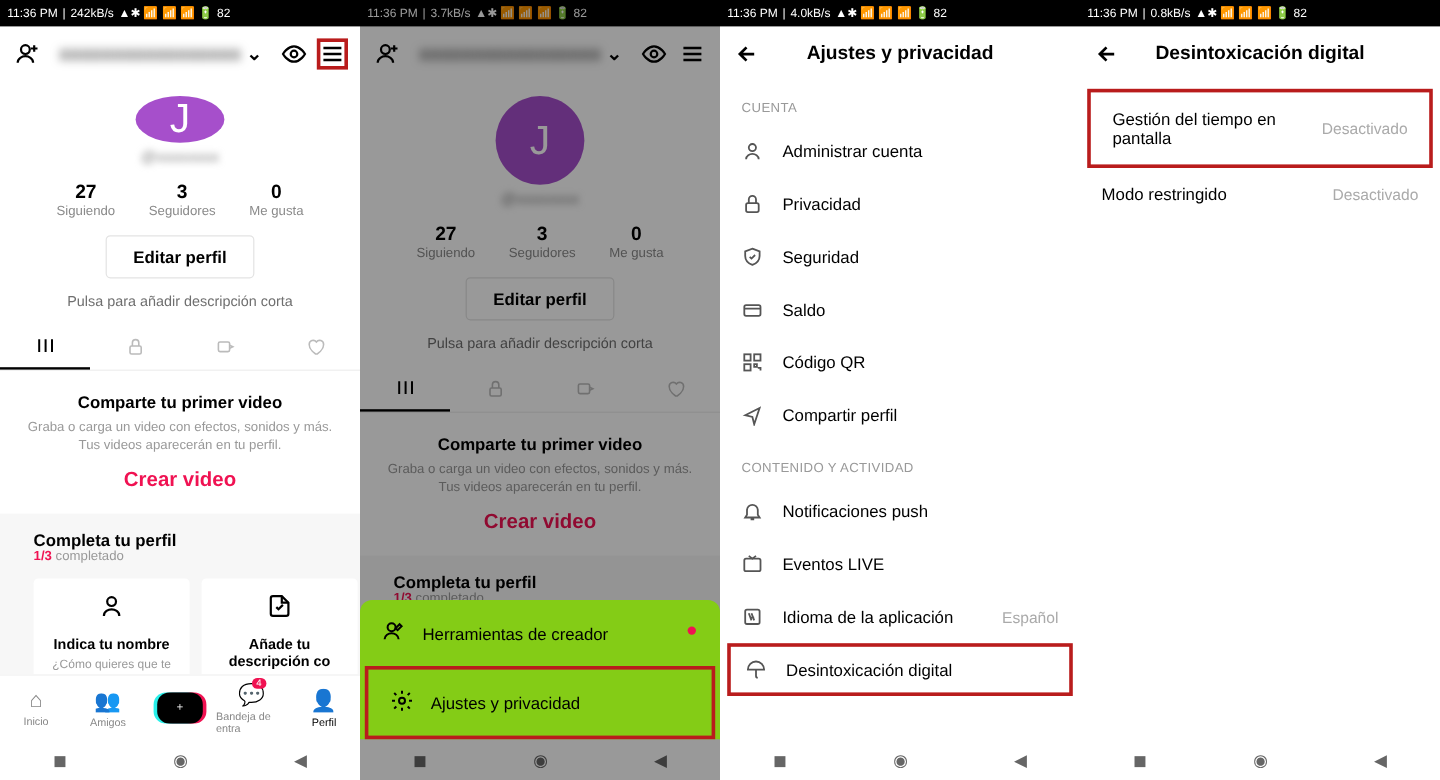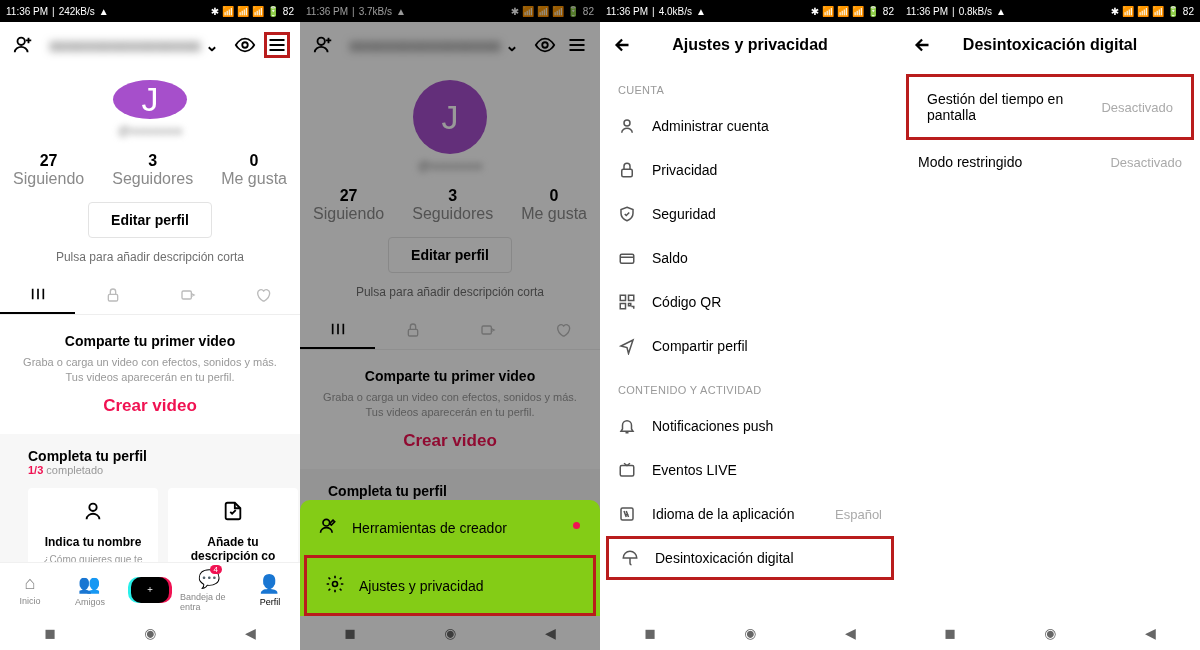--- a/index.html
+++ b/index.html
@@ -1,31 +1,31 @@
 <!DOCTYPE html>
 <html><head>
 <meta charset="utf-8">
 <style>
 * { margin: 0; padding: 0; box-sizing: border-box; font-family: -apple-system, BlinkMacSystemFont, "Segoe UI", sans-serif; }
 body { display: flex; background: #fff; width: 1200px; height: 650px; }
 .panel { width: 300px; height: 650px; background: #fff; position: relative; display: flex; flex-direction: column; overflow: hidden; }
 .panel.dim { background: #fff; }
 .panel.dim .dimmer { position: absolute; inset: 0; background: rgba(0,0,0,0.4); z-index: 5; }
-.statusbar { height: 22px; background: #000; color: #fff; font-size: 10px; display: flex; align-items: center; padding: 0 6px; justify-content: space-between; }
+.statusbar { height: 22px; background: #000; color: #fff; font-size: 10px; display: flex; align-items: center; padding: 0 6px; }
 .statusbar .left, .statusbar .right { display: flex; align-items: center; gap: 4px; }
 .header { height: 46px; display: flex; align-items: center; justify-content: space-between; padding: 0 10px; }
 .header .hcenter { flex: 1; text-align: center; font-weight: 600; font-size: 16px; }
 .header .hicon { width: 26px; height: 26px; display: flex; align-items: center; justify-content: center; }
 .redbox { border: 3px solid #b91c1c; }
 .avatar { width: 74px; height: 74px; border-radius: 50%; background: #a64fcb; color: #fff; display: flex; align-items: center; justify-content: center; font-size: 34px; font-weight: 500; margin: 12px auto 4px; }
 .handle { text-align: center; font-size: 13px; color: #888; filter: blur(3px); }
 .stats { display: flex; justify-content: center; gap: 28px; margin: 14px 0; }
 .stat { text-align: center; }
 .stat .n { font-weight: 700; font-size: 16px; }
-.stat .l { font-size: 16px; color: #8a8a8a; }
+.stat .l { font-size: 11px; color: #8a8a8a; }
 .editbtn { border: 1px solid #e3e3e3; padding: 9px 22px; font-size: 14px; font-weight: 600; background: #fff; margin: 0 auto; display: block; border-radius: 4px; }
 .desc { text-align: center; font-size: 12px; color: #6f6f6f; margin: 12px 0; }
 .tabs { display: flex; border-bottom: 1px solid #eee; }
 .tab { flex: 1; padding: 10px 0; display: flex; justify-content: center; align-items: center; font-size: 16px; color: #888; }
 .tab.active { border-bottom: 2px solid #000; color: #000; }
 .empty { padding: 18px 14px; text-align: center; }
 .empty .t { font-size: 14px; font-weight: 600; margin-bottom: 6px; }
 .empty .s { font-size: 11px; color: #999; line-height: 1.4; }
 .empty .a { color: #f01252; font-weight: 600; font-size: 17px; margin-top: 10px; display: inline-block; }
 .complete { background: #f7f7f7; padding: 14px 28px; }

